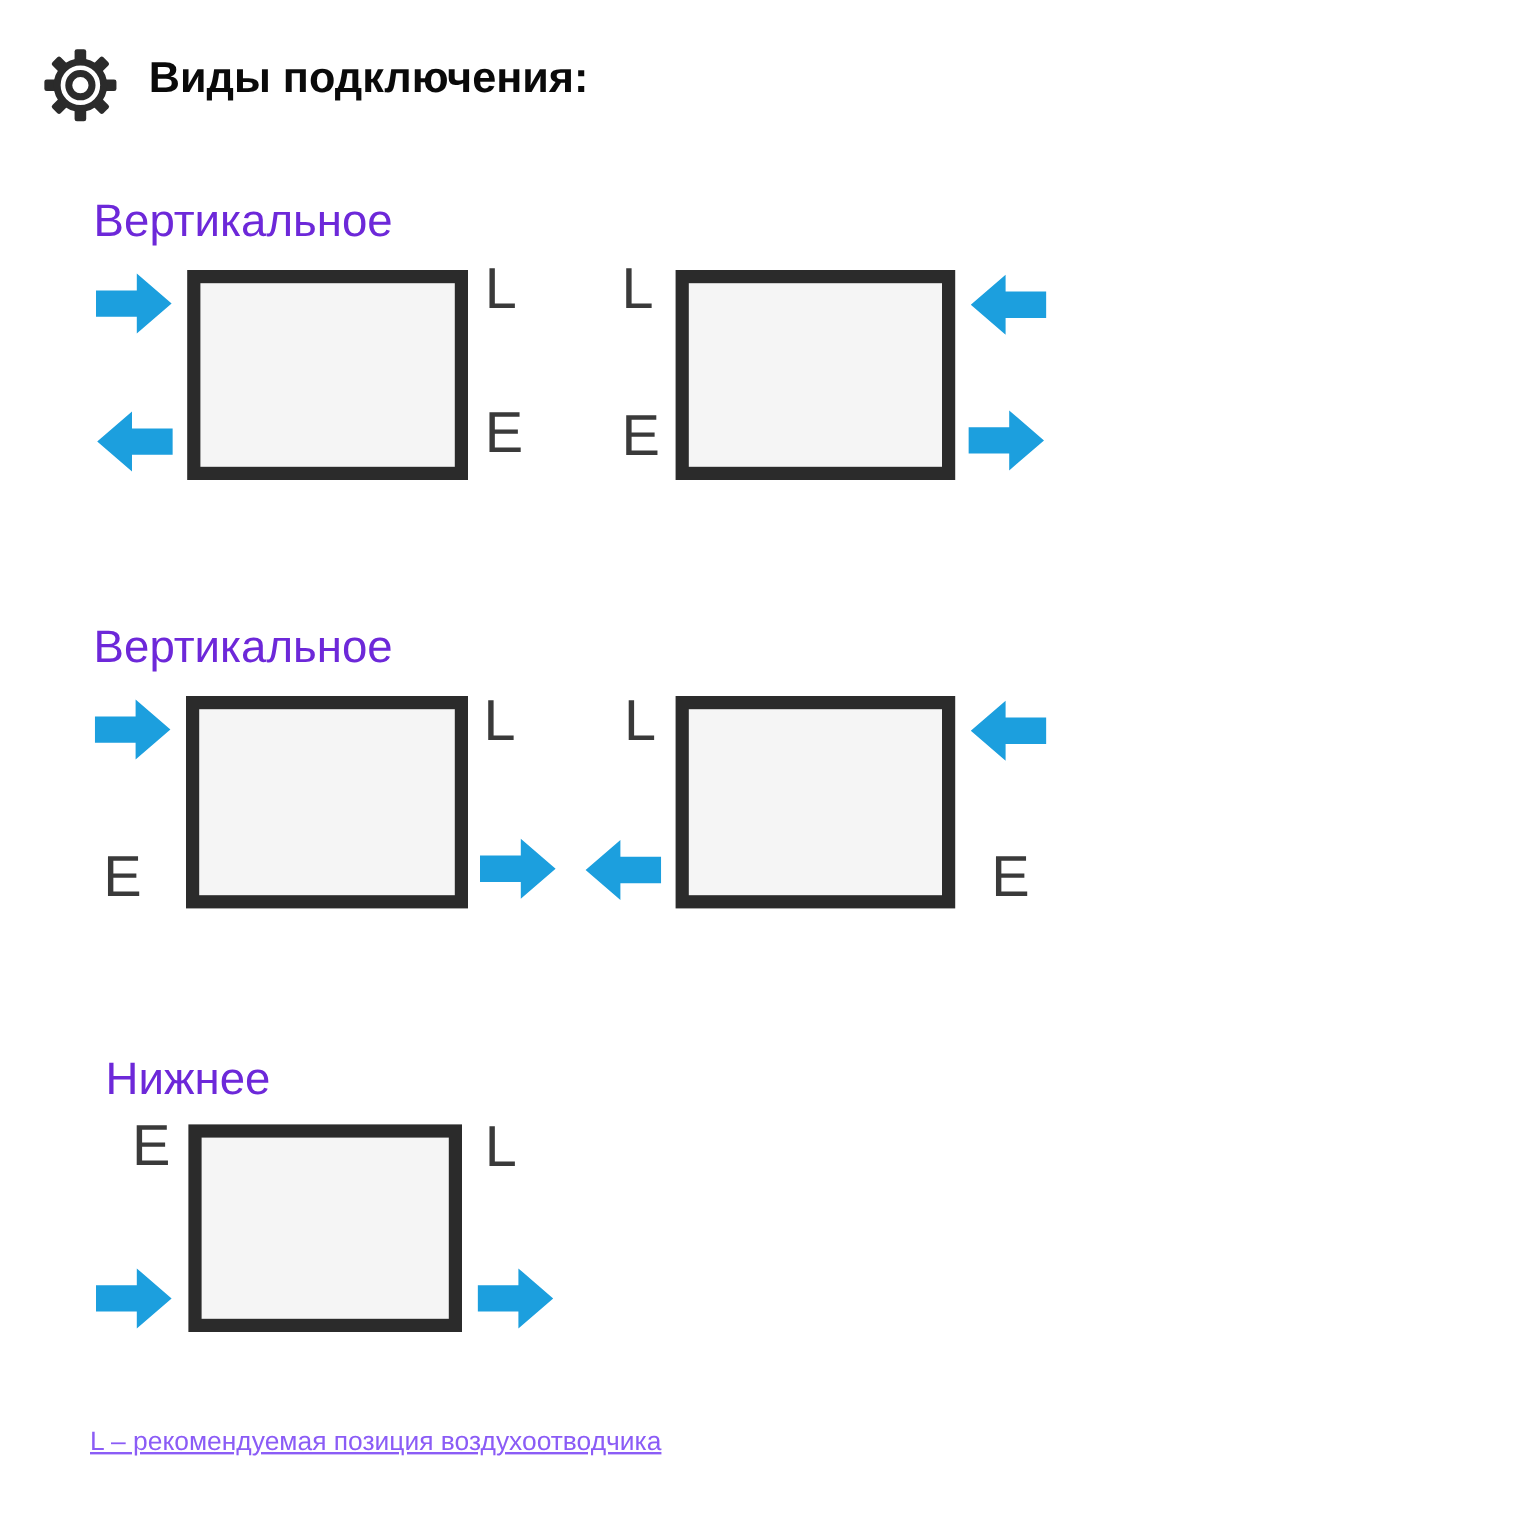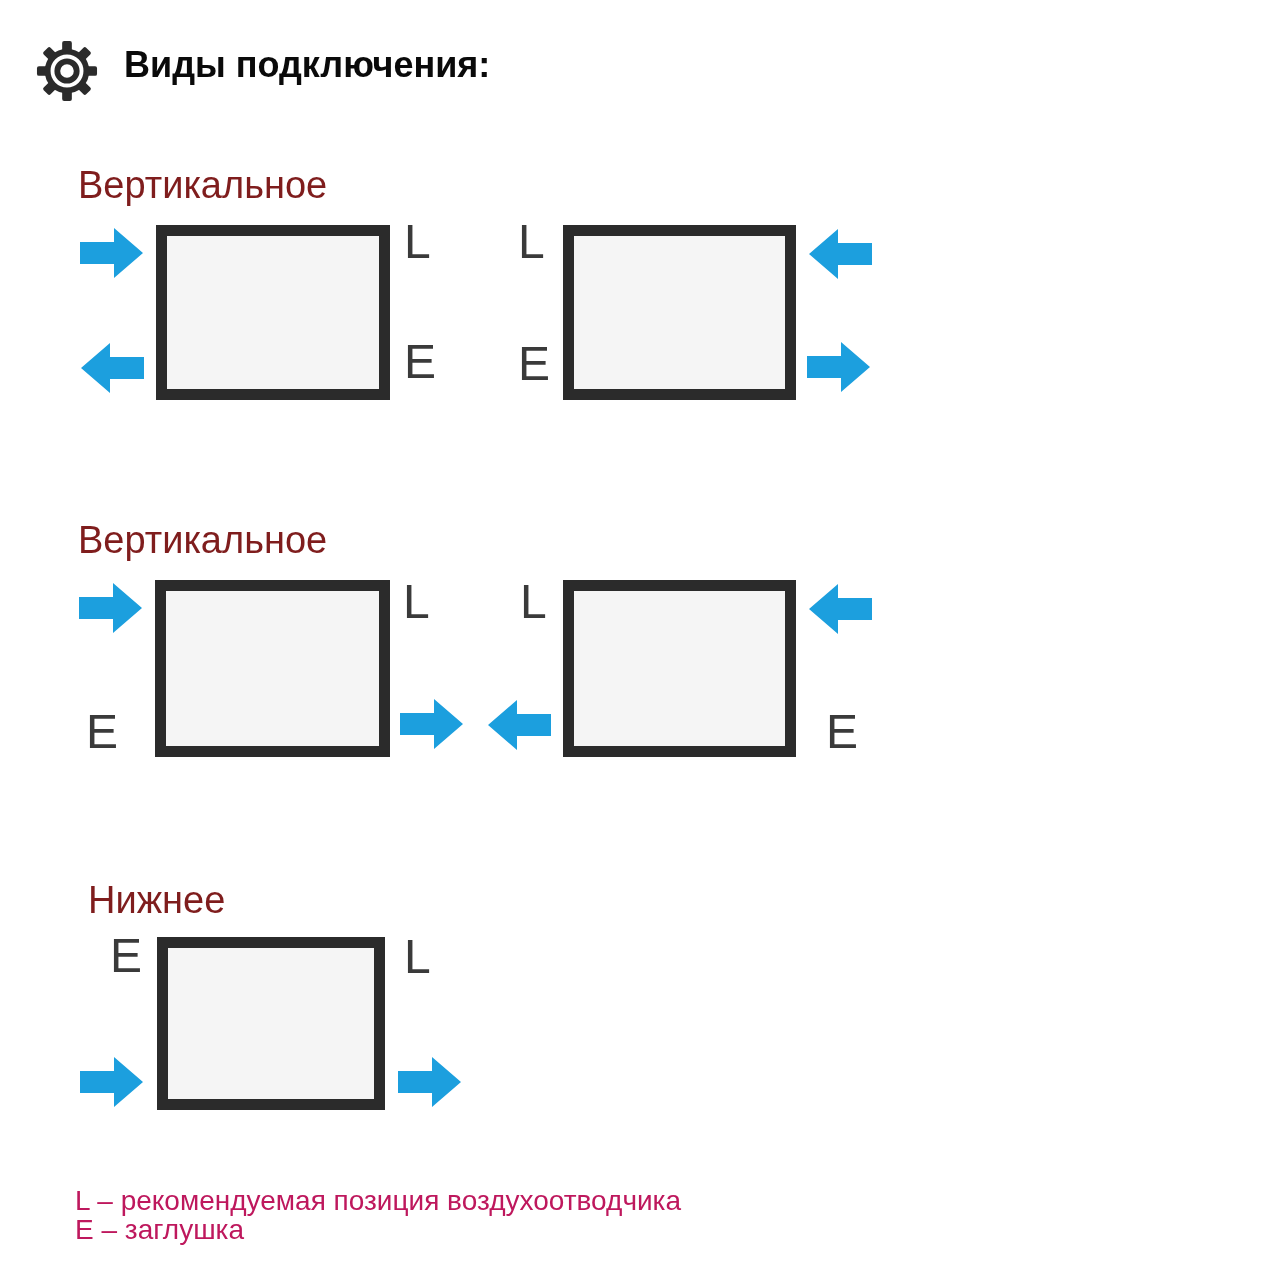--- a/index.html
+++ b/index.html
@@ -2,26 +2,26 @@
 <html><head>
 <meta charset="utf-8">
 <style>
   html,body{margin:0;padding:0;background:#fff;}
   .canvas{
     position:relative;width:1280px;height:1280px;background:#ffffff;overflow:hidden;
     font-family:"Liberation Sans","DejaVu Sans",sans-serif;color:#333;
   }
   .abs{position:absolute;}
   .title{font-size:36px;font-weight:700;color:#0a0a0a;line-height:1;white-space:nowrap;}
-  .sec-label{font-size:38px;font-weight:400;color:#7f1d1d;line-height:1;white-space:nowrap;}
+  .sec-label{font-size:38px;font-weight:400;color:#6d28d9;line-height:1;white-space:nowrap;}
   .rad{background:#F5F5F5;border:11px solid #2B2B2B;box-sizing:border-box;}
   .port{font-size:48px;color:#3a3a3a;line-height:1;}
   .arrow svg{display:block;fill:#1C9FDE;}
   .flip svg{transform:scaleX(-1);}
-  .legend{font-size:28px;line-height:29px;color:#be185d;}
+  .legend{font-size:22px;line-height:29px;color:#8b5cf6;text-decoration:underline;}
   .gear svg{display:block;}
 </style>
 </head>
 <body>
 
 <div class="canvas">
 
   <div>
     <span class="abs gear" style="left:36px;top:40px;">
       <svg width="62" height="62" viewBox="0 0 64 64">
@@ -119,16 +119,15 @@
     </span>
     <span class="abs arrow" style="left:398px;top:1056px;">
       <svg width="64" height="52" viewBox="0 0 64 52">
           <polygon points="0,15 34,15 34,1 63,26 34,51 34,37 0,37"></polygon>
         </svg>
     </span>
   </div>
 
   <div class="abs legend" style="left:75px;top:1186px;">
     <div>L – рекомендуемая позиция воздухоотводчика</div>
-    <div>E – заглушка</div>
   </div>
 
 </div>
 
 </body></html>

